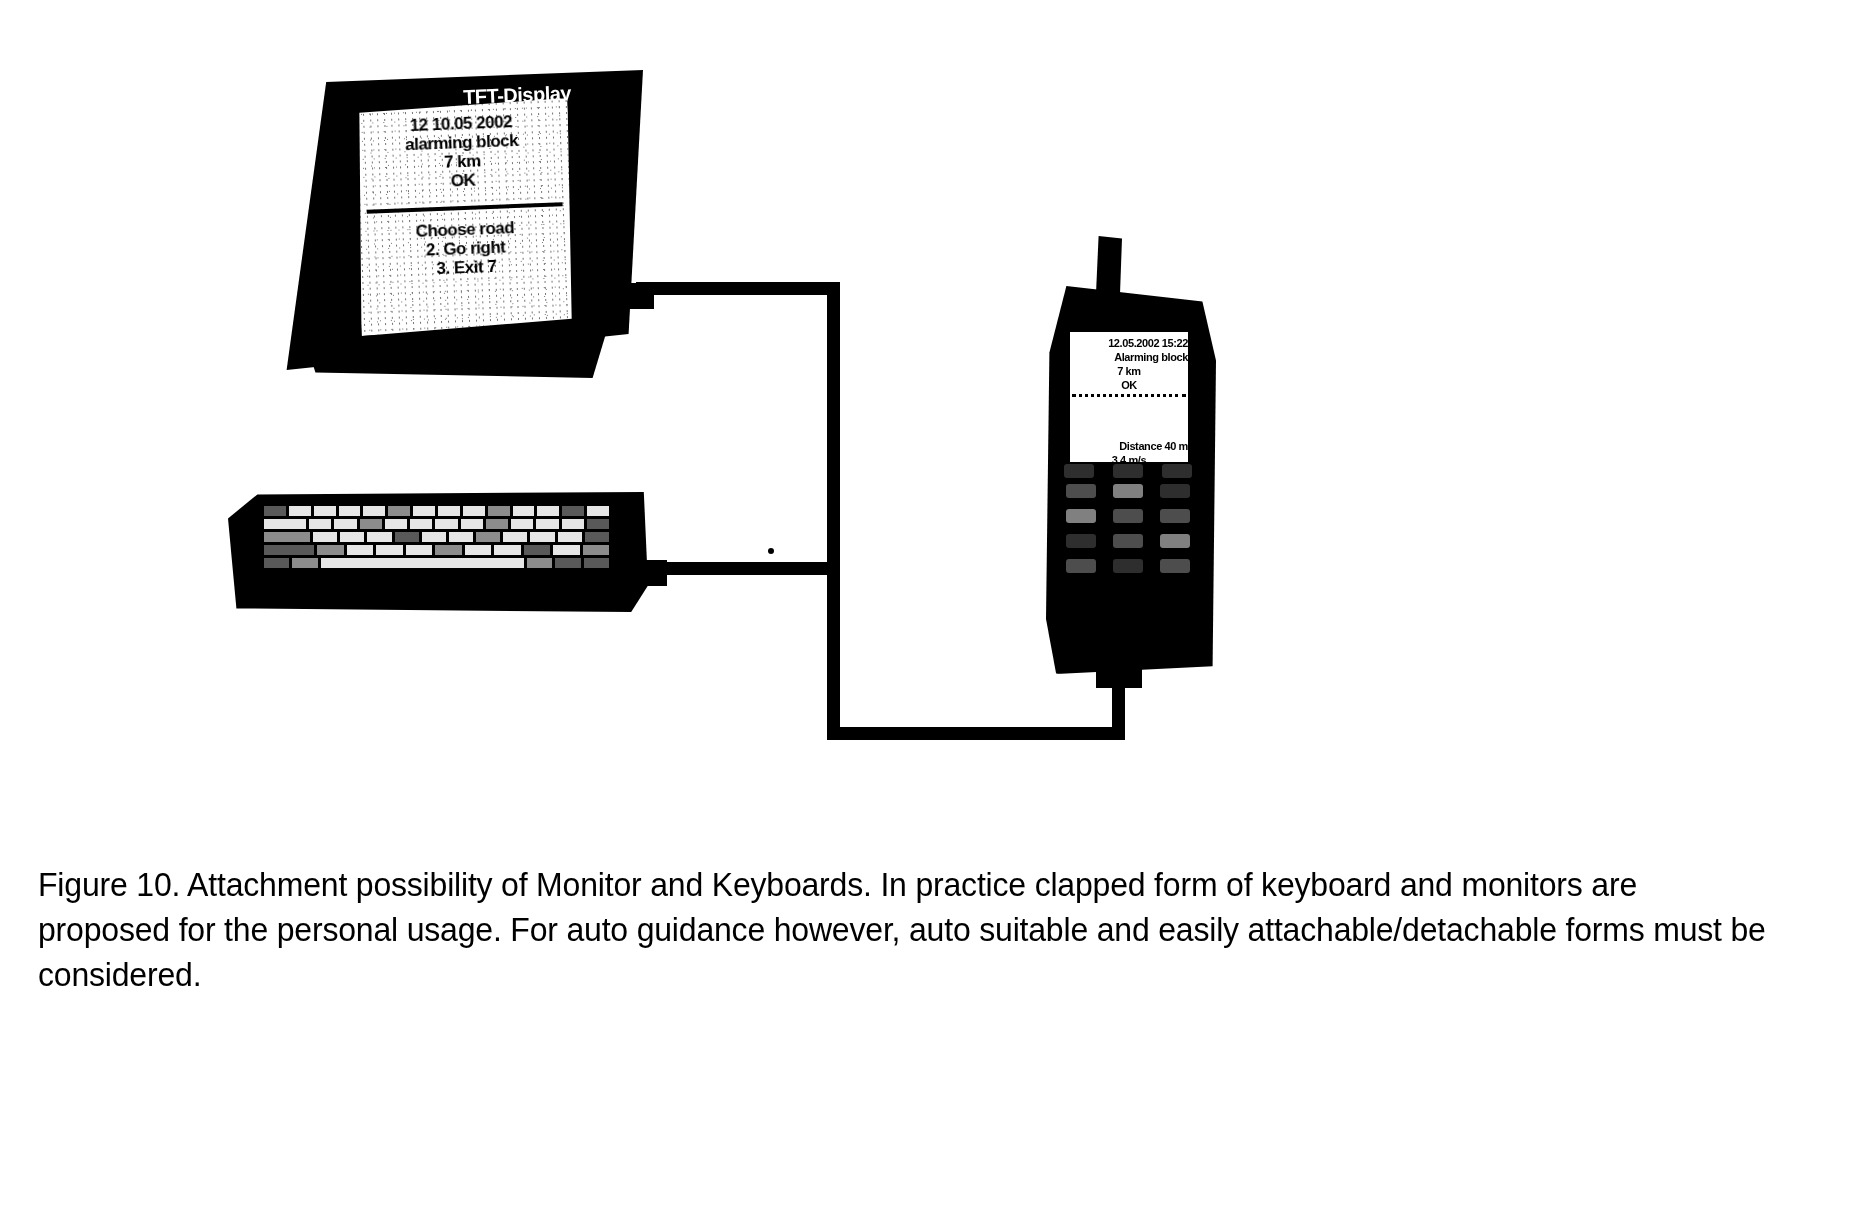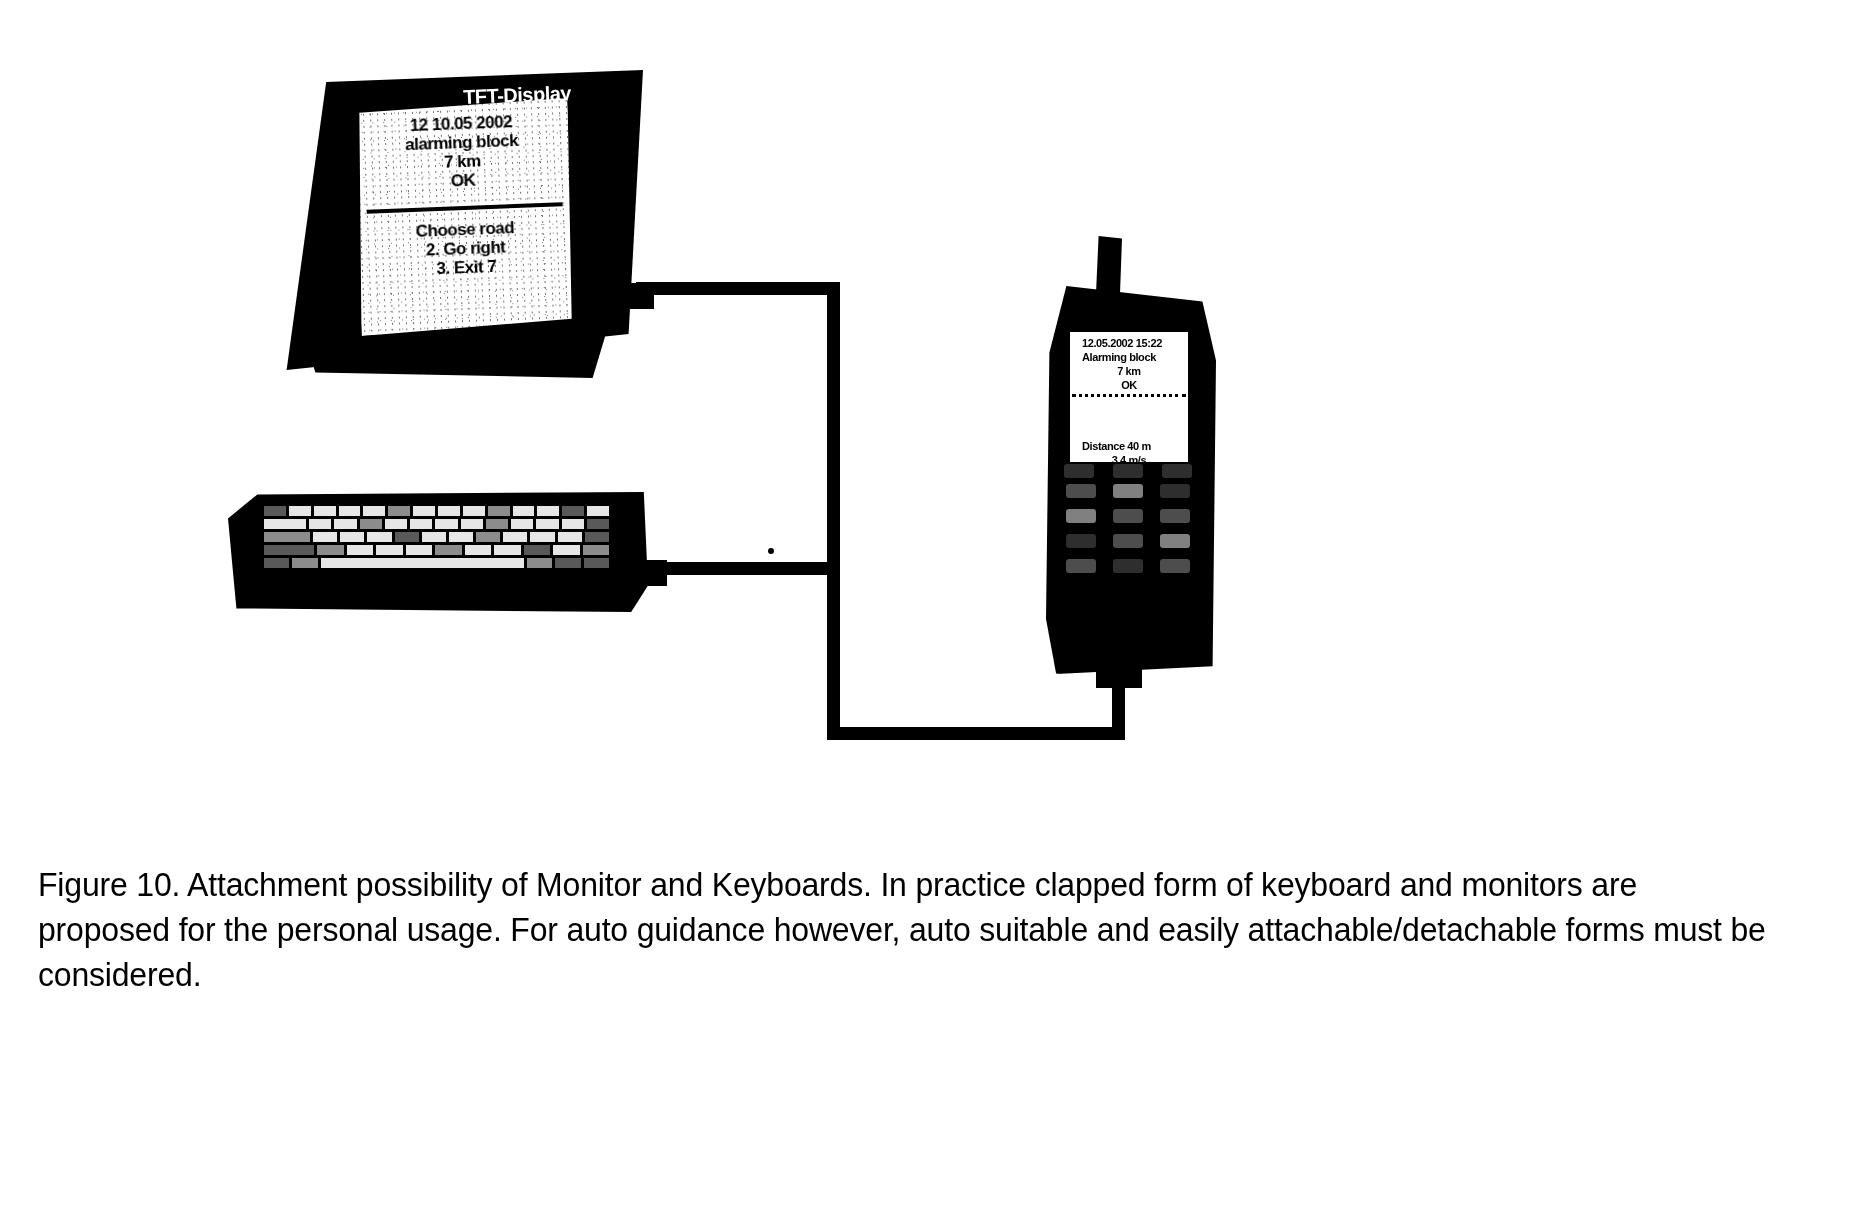--- a/index.html
+++ b/index.html
@@ -237,21 +237,21 @@
     font-weight: bold;
     font-size: 11px;
     line-height: 14px;
     color: #000000;
     text-align: center;
     white-space: nowrap;
     overflow: hidden;
     letter-spacing: -0.4px;
     filter: blur(0.4px) contrast(3);
   }
-  .ph-line.left { text-align: left; padding-left: 12px; }
+  .ph-line.left { text-align: right; padding-left: 12px; }
   #ph-block-a { position: absolute; left: 0; top: 4px; width: 100%; }
   #ph-divider {
     position: absolute;
     left: 2px;
     top: 62px;
     width: 114px;
     height: 0;
     border-top: 3px dotted #000000;
   }
   #ph-block-b { position: absolute; left: 0; top: 70px; width: 100%; margin-top: 37px; }

